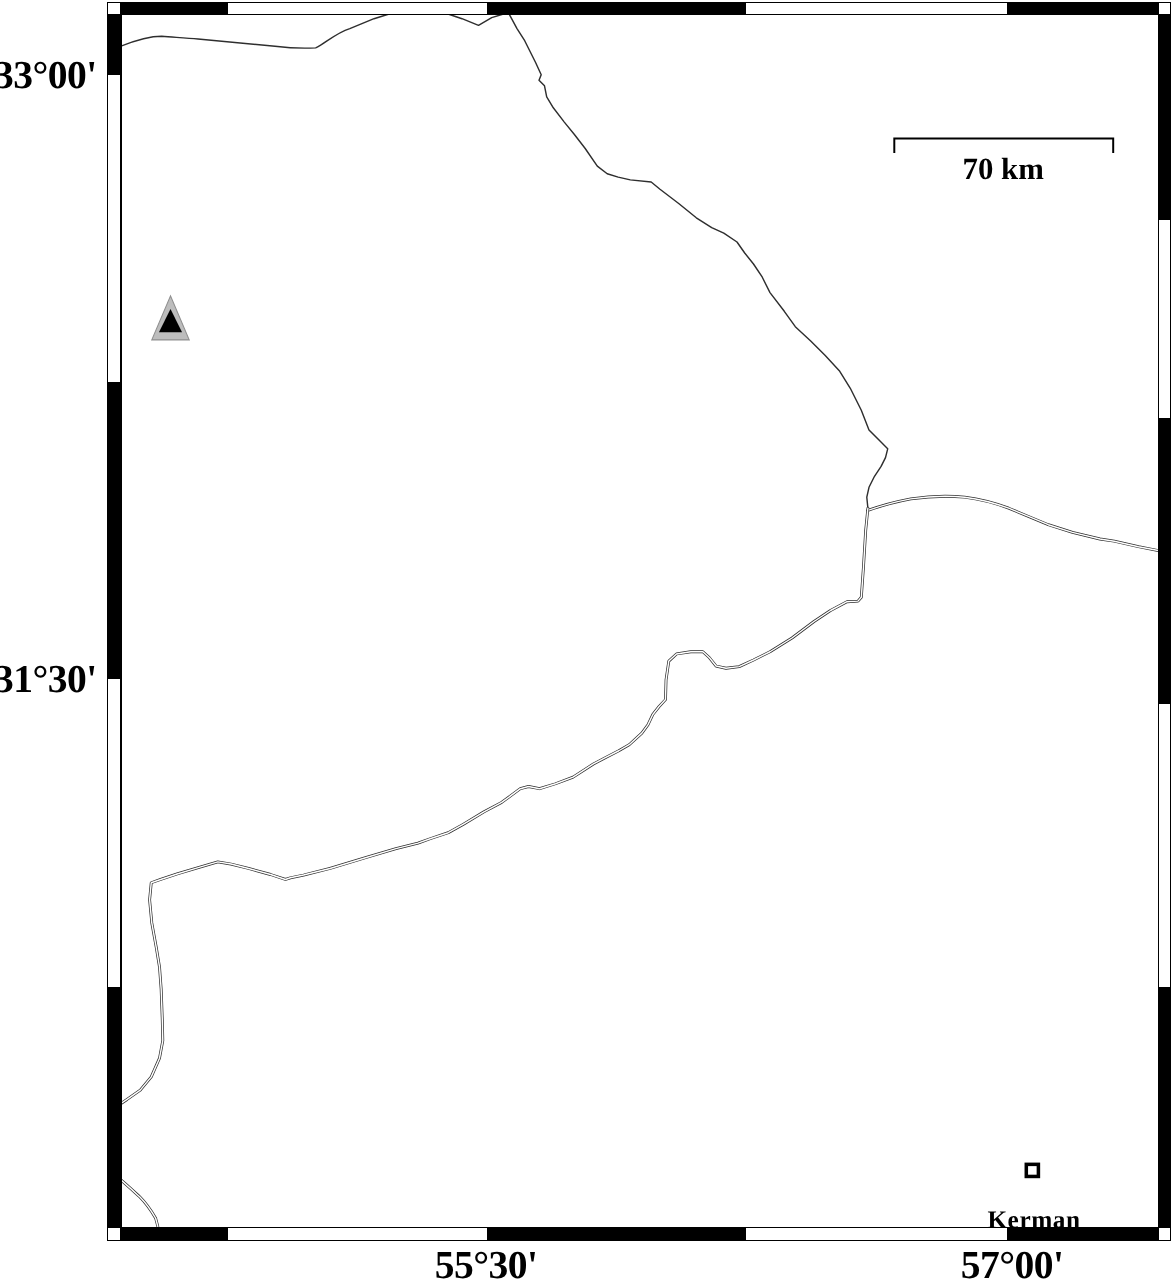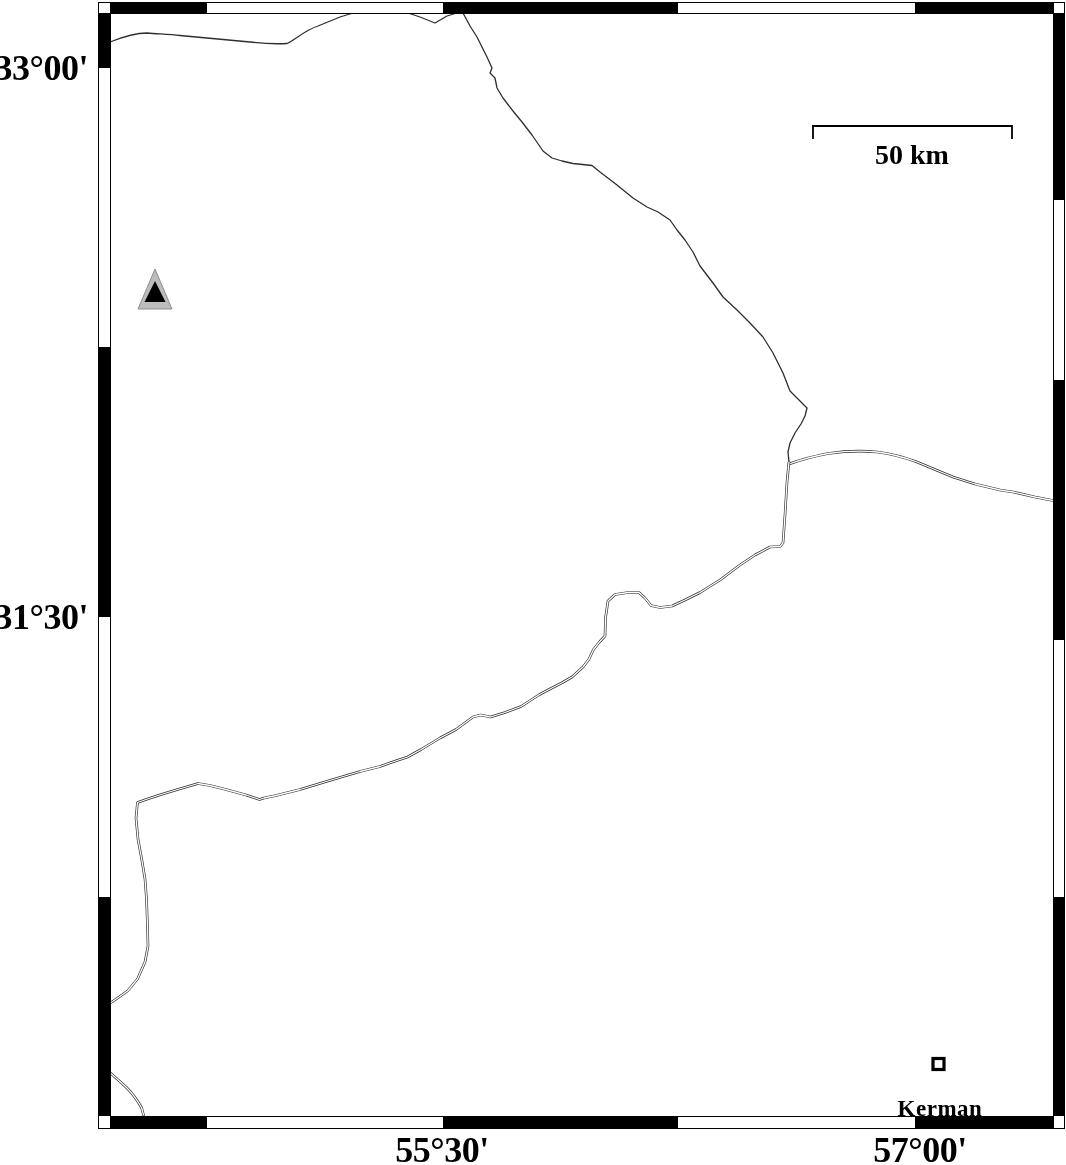--- a/index.html
+++ b/index.html
@@ -115,16 +115,16 @@
   </svg>
 
   <div class="lbl lat" style="top:50px;">33°00'</div>
 
   <div class="lbl lat" style="top:599px;">31°30'</div>
 
   <div class="lbl lon" style="left:442px;top:1132px;">55°30'</div>
 
   <div class="lbl lon" style="left:920px;top:1132px;">57°00'</div>
 
-  <div class="lbl scale" style="left:912px;top:141px;">50 km</div>
+  <div class="lbl scale" style="left:912px;top:141px;">70 km</div>
 
   <div class="lbl city" style="left:940px;top:1097px;">Kerman</div>
 </div>
 
 </body></html>

